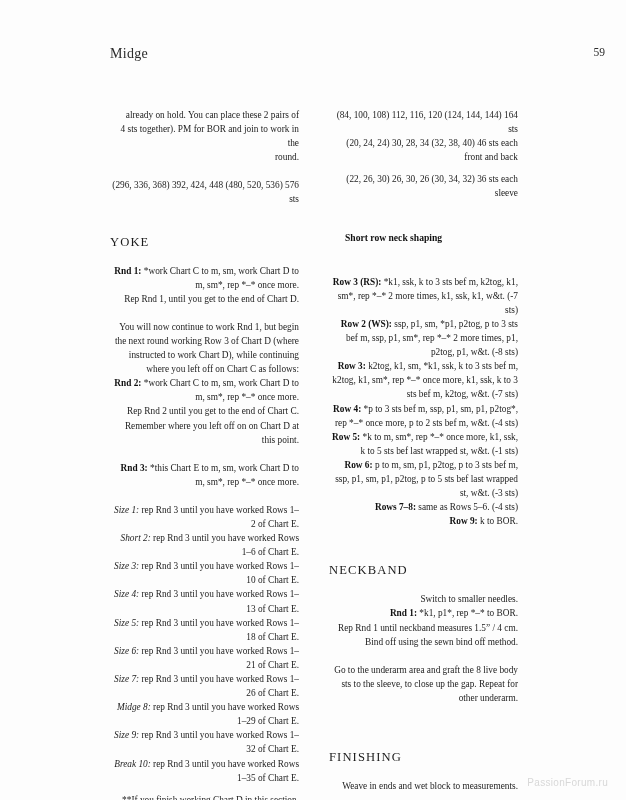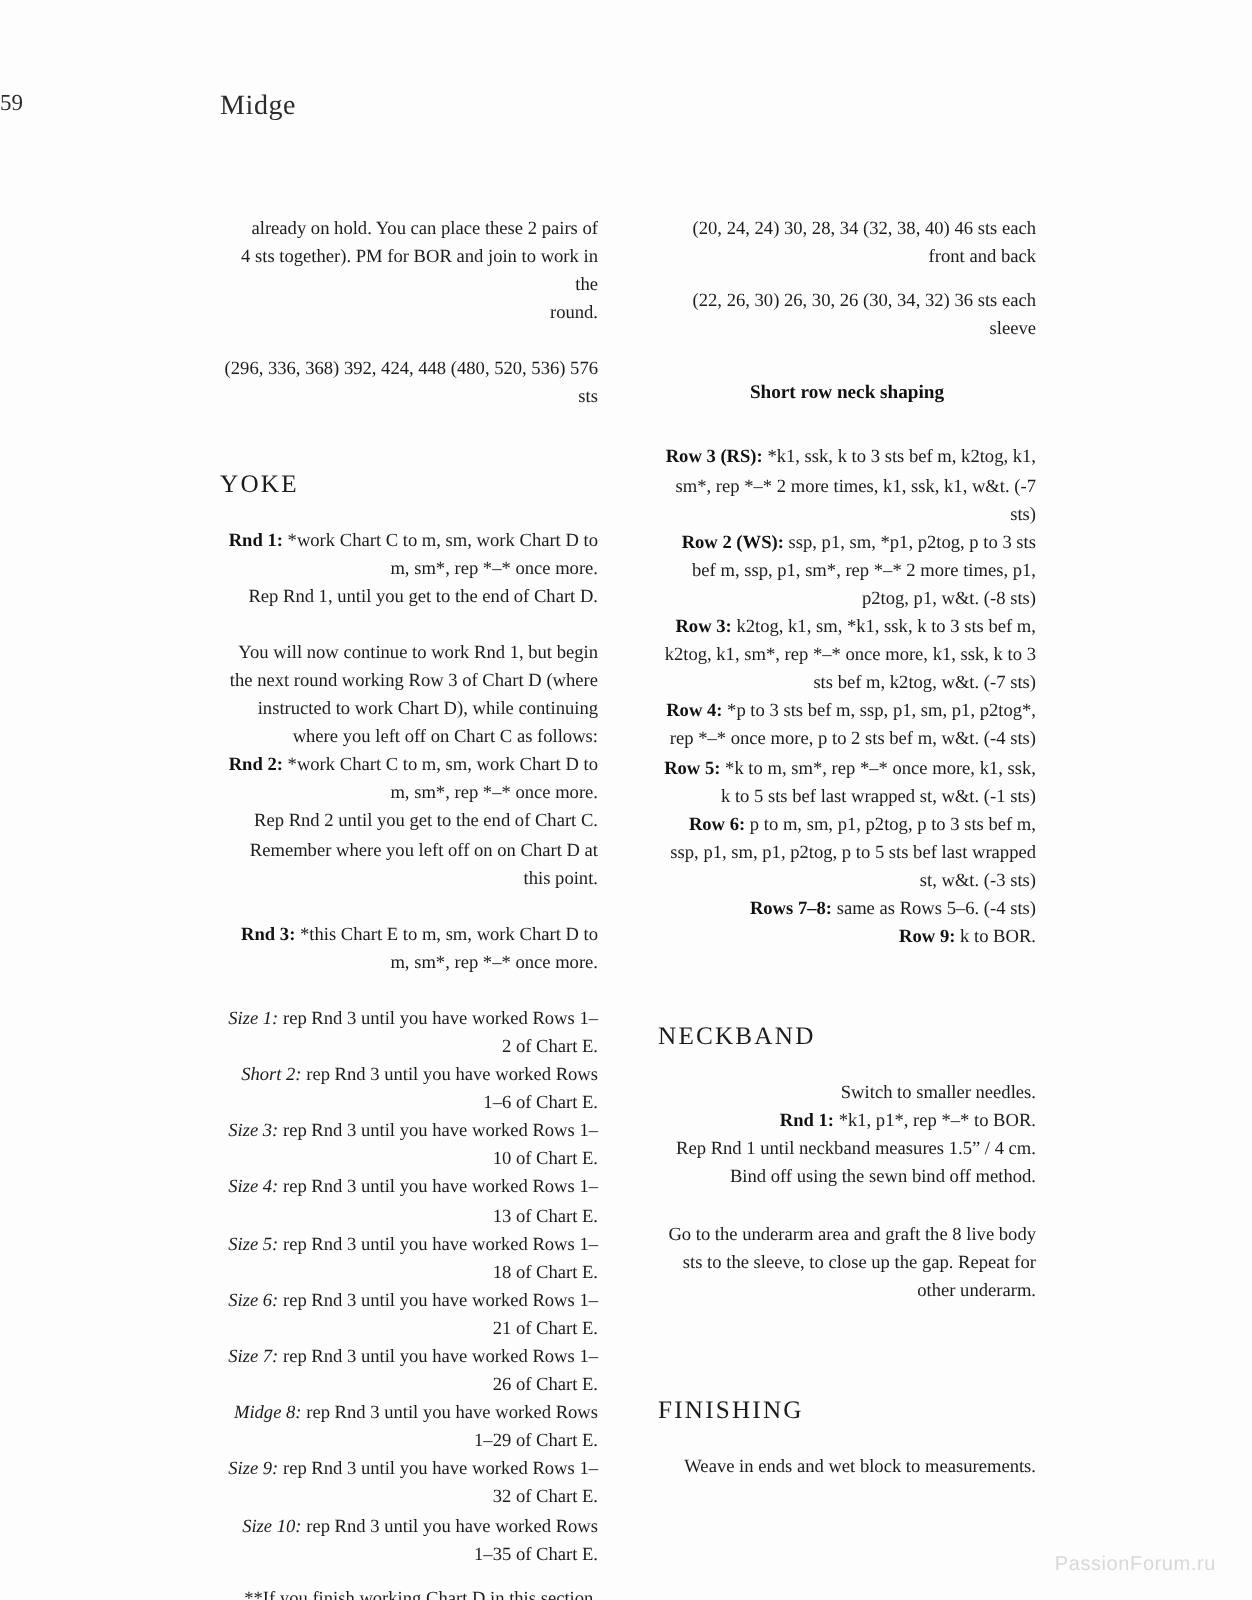--- a/index.html
+++ b/index.html
@@ -29,21 +29,21 @@
     top: 46px;
     font-size: 14px;
     letter-spacing: 0.3px;
     color: #2b2b2b;
   }
   .folio {
     position: absolute;
     left: 0;
     top: 46px;
     width: 605px;
-    text-align: left;
+    text-align: right;
     font-size: 11.5px;
     color: #2b2b2b;
   }
   .columns {
     position: absolute;
     left: 110px;
     top: 108px;
     width: 408px;
     display: flex;
     gap: 30px;
@@ -60,26 +60,25 @@
   }
   h2.section {
     margin: 0;
     font-size: 12.6px;
     font-weight: normal;
     letter-spacing: 1.1px;
     color: #1c1c1c;
     line-height: 16px;
   }
   h3.subsection {
-    margin: 4px;
+    margin: 16px;
     font-size: 9.6px;
     font-weight: bold;
     color: #111111;
     line-height: 14.1px;
-    text-align: center;
   }
   .spacer-lg { height: 27px; }
   .spacer-md { height: 14px; }
   .spacer-sm { height: 8px; }
   .spacer-xl { height: 34px; }
   .spacer-xxl { height: 44px; }
   b, .b { font-weight: bold; color: #111111; }
   i, .i { font-style: italic; }
   .watermark {
     position: absolute;
@@ -129,30 +128,31 @@
       <div>
         <p><i>Size 1:</i><span> rep Rnd 3 until you have worked Rows 1–2 of Chart E.</span></p>
         <p><i>Short 2:</i><span> rep Rnd 3 until you have worked Rows 1–6 of Chart E.</span></p>
         <p><i>Size 3:</i><span> rep Rnd 3 until you have worked Rows 1–10 of Chart E.</span></p>
         <p><i>Size 4:</i><span> rep Rnd 3 until you have worked Rows 1–13 of Chart E.</span></p>
         <p><i>Size 5:</i><span> rep Rnd 3 until you have worked Rows 1–18 of Chart E.</span></p>
         <p><i>Size 6:</i><span> rep Rnd 3 until you have worked Rows 1–21 of Chart E.</span></p>
         <p><i>Size 7:</i><span> rep Rnd 3 until you have worked  Rows 1–26 of Chart E.</span></p>
         <p><i>Midge 8:</i><span> rep Rnd 3 until you have worked Rows 1–29 of Chart E.</span></p>
         <p><i>Size 9:</i><span> rep Rnd 3 until you have worked Rows 1–32 of Chart E.</span></p>
-        <p><i>Size 10:</i><span> rep Rnd 3 until you have worked Rows 1–35 of Chart E.</span></p>
+        <p><i>Break 10:</i><span> rep Rnd 3 until you have worked Rows 1–35 of Chart E.</span></p>
       </div>
 
       <div class="spacer-sm"></div>
       <p>**If you finish working Chart D in this section, start again on Row 3 of the Chart as you did above.</p>
 
     </div>
 
     <div class="col">
 
+      <p>(84, 100, 108) 112, 116, 120 (124, 144, 144) 164 sts</p>
       <p>(20, 24, 24) 30, 28, 34 (32, 38, 40) 46 sts each front and back</p>
       <div class="spacer-sm"></div>
       <p>(22, 26, 30) 26, 30, 26 (30, 34, 32) 36 sts each sleeve</p>
 
       <div class="spacer-md"></div>
       <h3 class="subsection">Short row neck shaping</h3>
       <div class="spacer-md"></div>
 
 
       <div>

